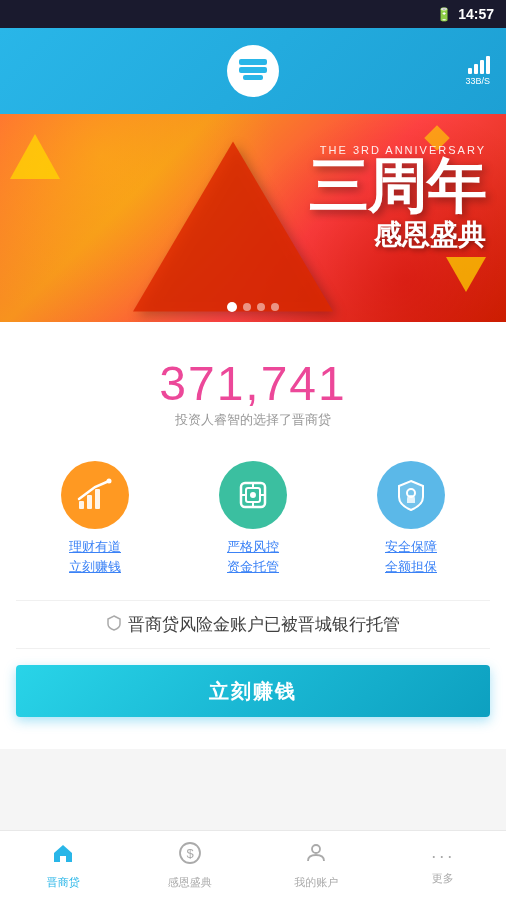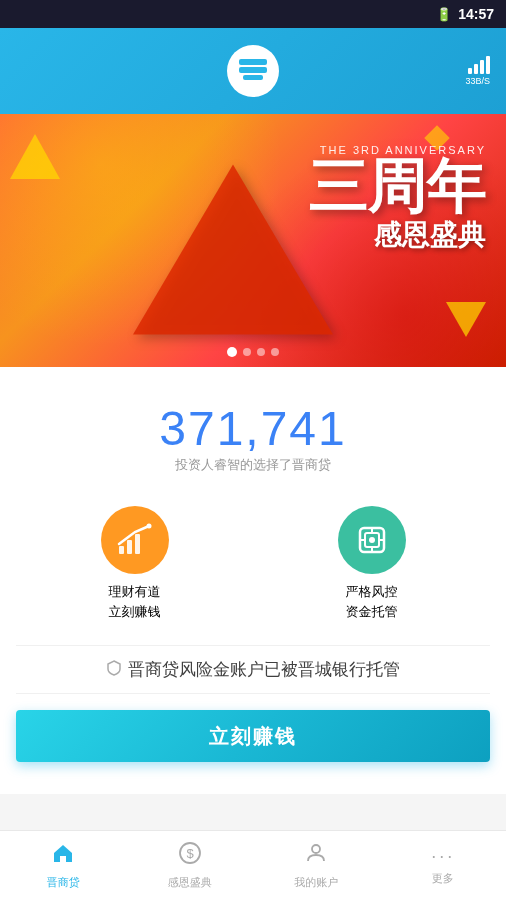--- a/index.html
+++ b/index.html
@@ -84,21 +84,21 @@
     }
     .speed-text {
       color: white;
       font-size: 9px;
       margin-top: 2px;
     }
 
     
     .banner {
       width: 100%;
-      height: 253px;
+      height: 208px;
       background: linear-gradient(135deg, #ff6b35 0%, #f7931e 30%, #ff4444 60%, #cc2200 100%);
       position: relative;
       overflow: hidden;
     }
     .banner-bg-pattern {
       position: absolute;
       inset: 0;
       background:
         radial-gradient(circle at 20% 20%, rgba(255,220,0,0.3) 0%, transparent 40%),
         radial-gradient(circle at 80% 80%, rgba(200,0,0,0.4) 0%, transparent 40%);
@@ -200,21 +200,21 @@
     }
 
     
     .stats-section {
       text-align: center;
       padding: 10px 0 16px;
     }
     .stats-number {
       font-size: 48px;
       font-weight: 300;
-      color: #3b82f6;
+      color: #ec4899;
       letter-spacing: 2px;
     }
     .stats-label {
       font-size: 13px;
       color: #999;
     }
 
     
     .features-row {
       display: flex;
@@ -236,22 +236,23 @@
       align-items: center;
       justify-content: center;
       font-size: 30px;
     }
     .icon-orange { background: #ff9922; }
     .icon-teal { background: #3bbfa0; }
     .icon-blue { background: #5bb8e8; }
     .feature-text {
       text-align: left;
       font-size: 13px;
-      color: #000000;
+      color: #3b82f6;
       line-height: 1.5;
+      text-decoration: underline;
     }
 
     
     .trust-section {
       display: flex;
       align-items: center;
       justify-content: center;
       padding: 12px 0;
       gap: 6px;
       border-top: 1px solid #f0f0f0;
@@ -413,20 +414,33 @@
           <line x1="6" y1="18" x2="11" y2="18" stroke="white" stroke-width="2"></line>
           <line x1="25" y1="18" x2="30" y2="18" stroke="white" stroke-width="2"></line>
         </svg>
       </div>
       <div class="feature-text">
         <div>严格风控</div>
         <div>资金托管</div>
       </div>
     </div>
 
+    <div class="feature-item">
+      <div class="feature-icon icon-blue">
+        <svg width="36" height="36" viewBox="0 0 36 36" fill="none">
+          <path d="M18 4 L30 9 L30 20 Q30 28 18 33 Q6 28 6 20 L6 9 Z" stroke="white" stroke-width="2" fill="rgba(255,255,255,0.15)"></path>
+          <circle cx="18" cy="16" r="4" stroke="white" stroke-width="2" fill="none"></circle>
+          <path d="M14 22 Q14 18 18 18 Q22 18 22 22 L22 26 L14 26 Z" fill="white" opacity="0.8"></path>
+        </svg>
+      </div>
+      <div class="feature-text">
+        <div>安全保障</div>
+        <div>全额担保</div>
+      </div>
+    </div>
   </div>
 
   <div class="trust-section">
     <span class="shield-icon">
       <svg width="16" height="16" viewBox="0 0 16 16" fill="none">
         <path d="M8 1 L14 4 L14 9 Q14 13 8 15 Q2 13 2 9 L2 4 Z" stroke="#aaa" stroke-width="1.5" fill="none"></path>
       </svg>
     </span>
     <span class="trust-text">晋商贷风险金账户已被晋城银行托管</span>
   </div>

